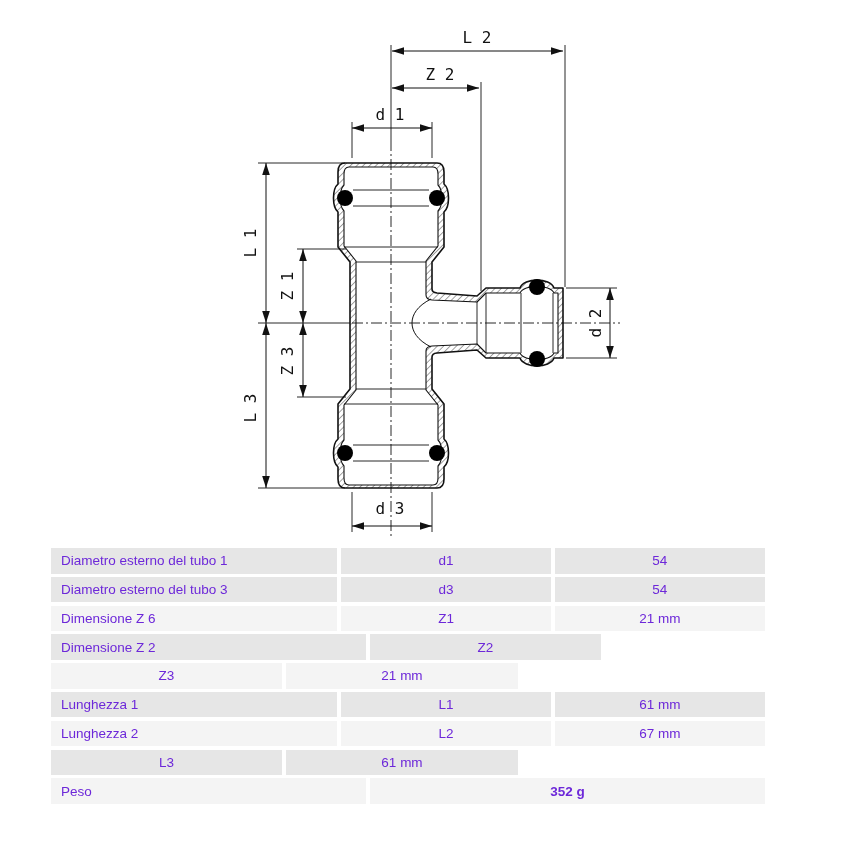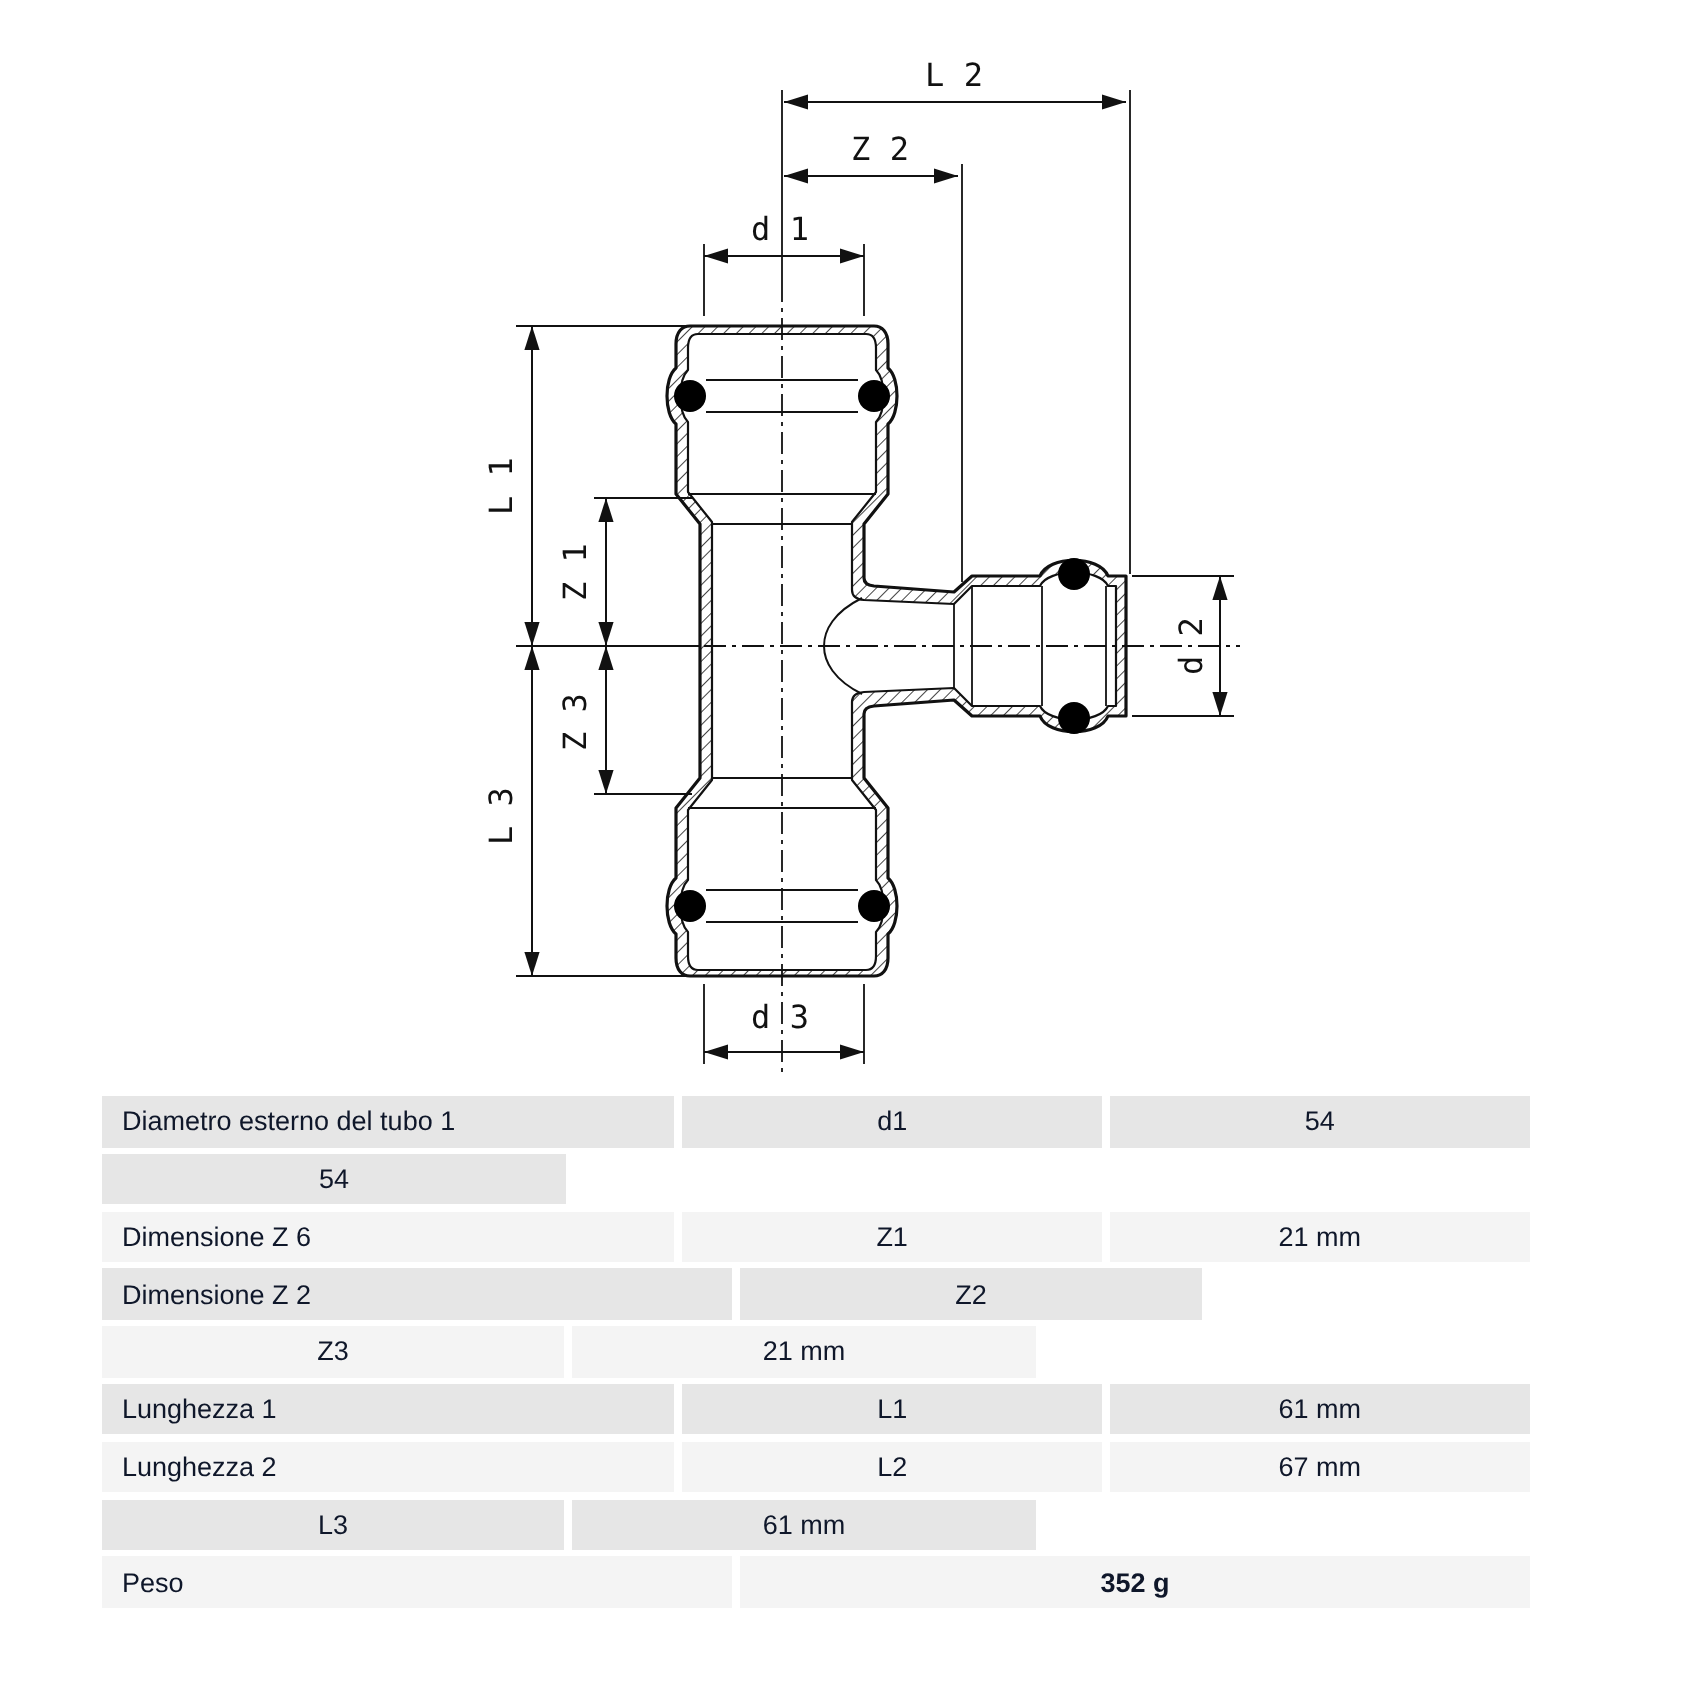--- a/index.html
+++ b/index.html
@@ -2,21 +2,21 @@
 <html><head>
 <meta charset="utf-8">
 <style>
   html,body{margin:0;padding:0;background:#fff;}
   .stage{position:relative;width:850px;height:850px;background:#ffffff;overflow:hidden;
          font-family:"Liberation Sans",sans-serif;}
   .diagram{position:absolute;left:0;top:0;}
   svg text{font-family:"DejaVu Sans Mono",monospace;font-size:16px;fill:#111;}
   .spec-table{position:absolute;left:51px;top:548px;width:714px;}
   .srow{display:flex;height:25.5px;margin-bottom:3.3px;}
-  .cell{display:flex;align-items:center;font-size:13.5px;color:#0f172a;box-sizing:border-box;}
+  .cell{display:flex;align-items:center;font-size:13.5px;color:#6d28d9;box-sizing:border-box;}
   .c1{width:315px;margin-right:4px;padding-left:10px;}
   .c2{width:231px;margin-right:4px;justify-content:center;}
   .c3{width:232px;justify-content:center;}
   .cmerge{width:395px;justify-content:center;font-weight:bold;}
   .shade-a .cell{background:#e6e6e6;}
   .shade-b .cell{background:#f4f4f4;}
 </style>
 </head>
 <body>
 
@@ -168,20 +168,22 @@
   </svg>
 
   <div class="spec-table">
 
     <div class="srow shade-a">
       <div class="cell c1">Diametro esterno del tubo 1</div>
       <div class="cell c2">d1</div>
       <div class="cell c3">54</div>
     </div>
     <div class="srow shade-a">
+      <div class="cell c1">Diametro esterno del tubo 3</div>
+      <div class="cell c2">d3</div>
       <div class="cell c3">54</div>
     </div>
     <div class="srow shade-b">
       <div class="cell c1">Dimensione Z 6</div>
       <div class="cell c2">Z1</div>
       <div class="cell c3">21 mm</div>
     </div>
     <div class="srow shade-a">
       <div class="cell c1">Dimensione Z 2</div>
       <div class="cell c2">Z2</div>

